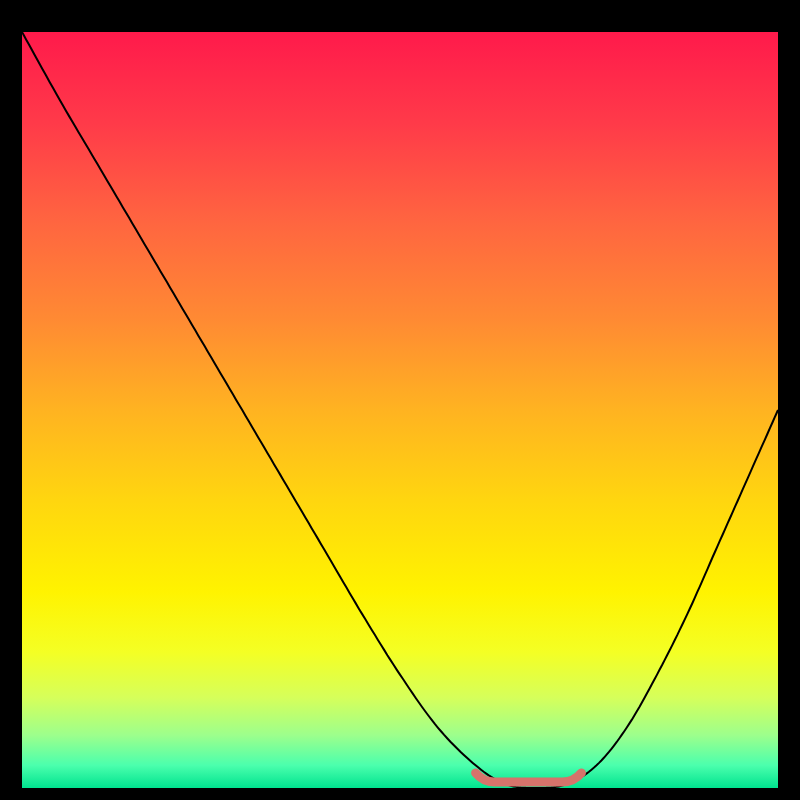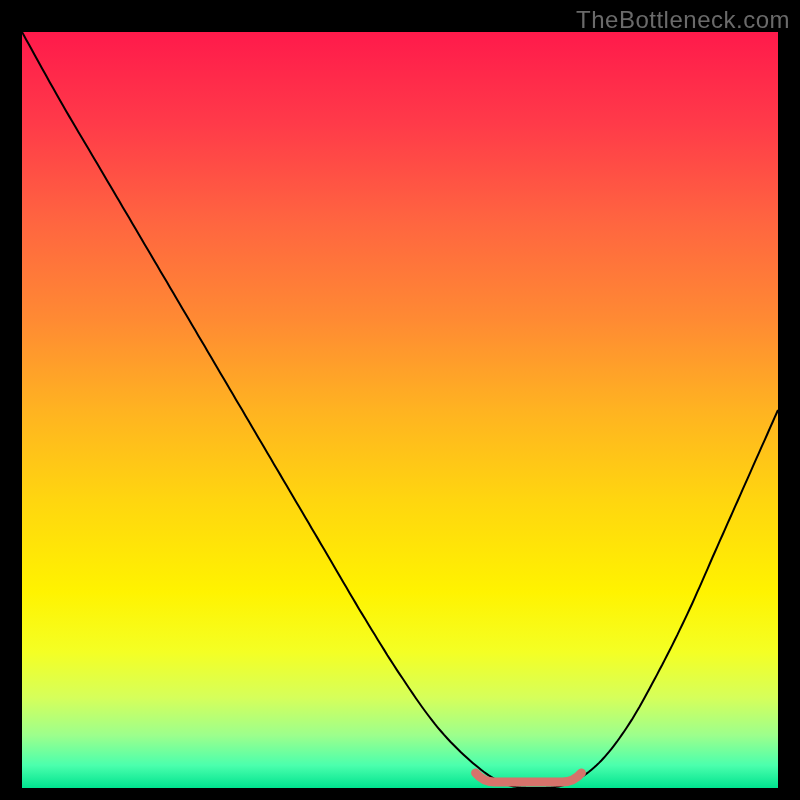--- a/index.html
+++ b/index.html
@@ -44,21 +44,20 @@
   }
   .marker-layer {
     position: absolute;
     inset: 0;
   }
 </style>
 </head>
 <body>
 
 <div class="frame">
-  <div class="watermark">TheBottleneck.com</div>
 
   <div class="plot">
     <svg class="gradient-bg" viewBox="0 0 100 100" preserveAspectRatio="none">
       <defs>
         <linearGradient id="bg-grad" x1="0" y1="0" x2="0" y2="1">
             <stop offset="0%" stop-color="#ff1a4b"></stop>
             <stop offset="12%" stop-color="#ff3a49"></stop>
             <stop offset="25%" stop-color="#ff6540"></stop>
             <stop offset="38%" stop-color="#ff8a33"></stop>
             <stop offset="50%" stop-color="#ffb321"></stop>

